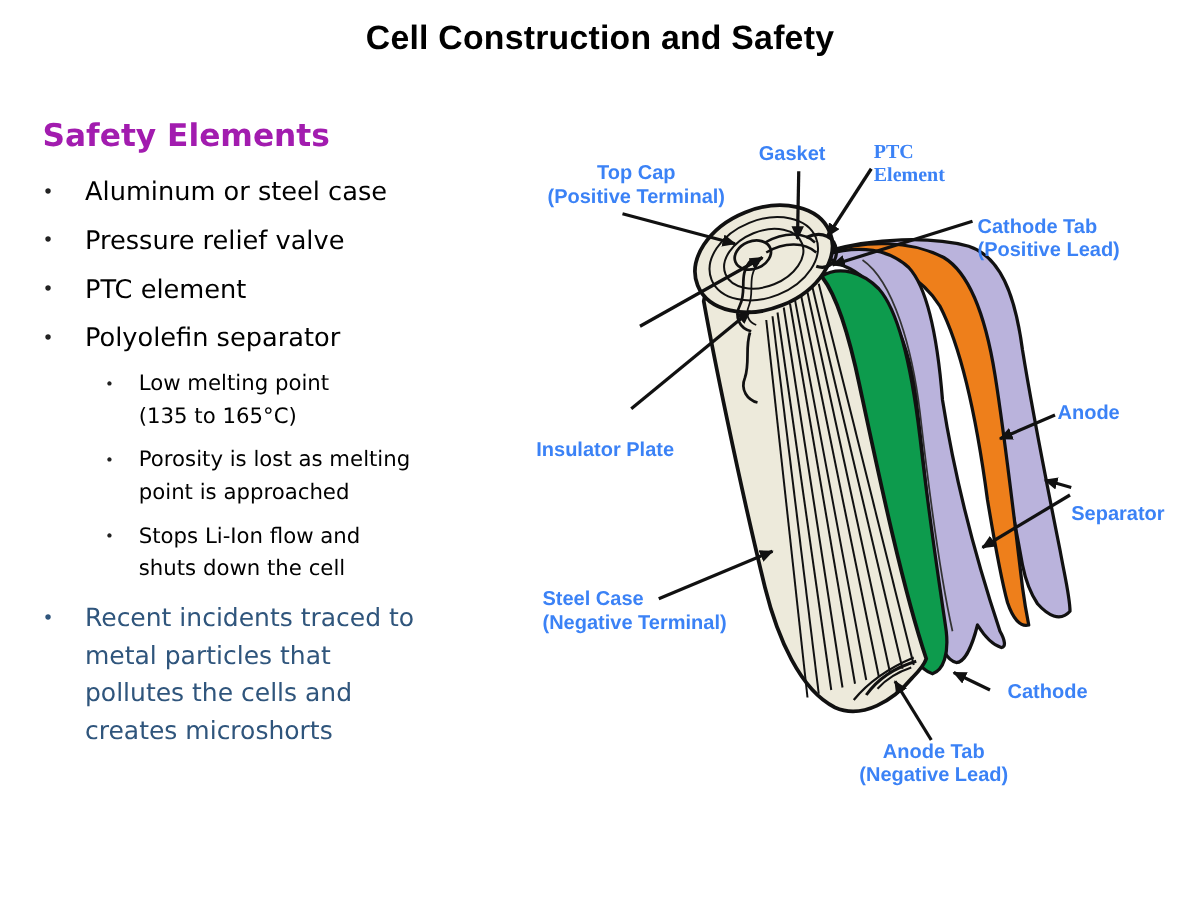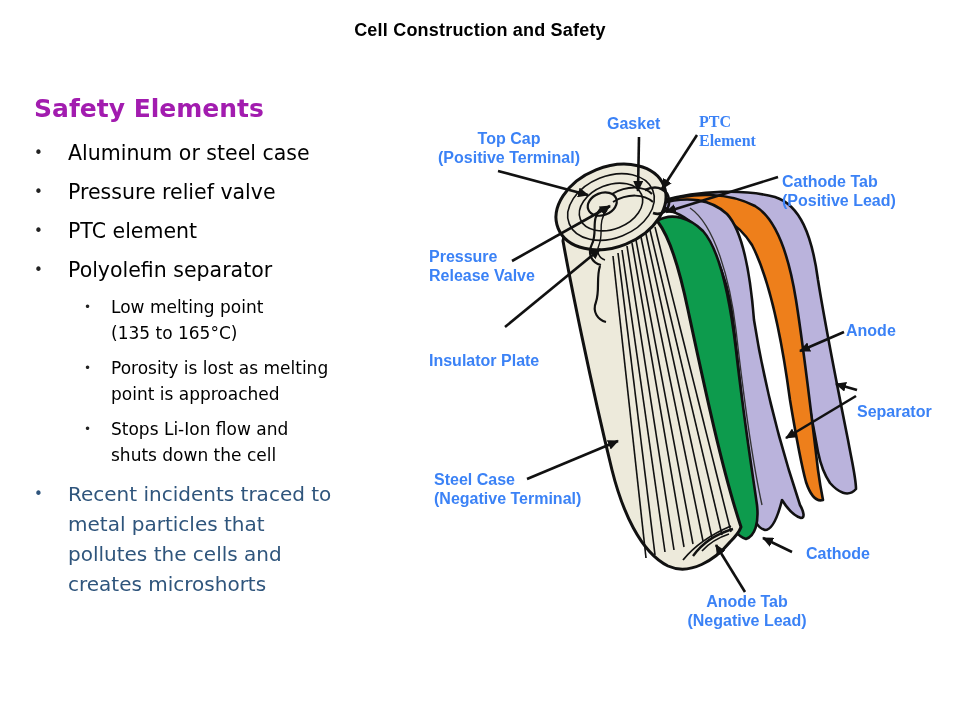--- a/index.html
+++ b/index.html
@@ -1,19 +1,19 @@
 <!DOCTYPE html>
 <html><head>
 <meta charset="utf-8">
 <style>
   html,body{margin:0;padding:0;background:#fff;}
   .slide{position:relative;width:960px;height:720px;background:#ffffff;overflow:hidden;
          font-family:"DejaVu Sans",sans-serif;color:#000;}
   .title{position:absolute;left:0;top:12px;width:960px;text-align:center;
-         font-family:"Liberation Sans",sans-serif;font-weight:bold;font-size:18px;line-height:36px;
+         font-family:"Liberation Sans",sans-serif;font-weight:bold;font-size:27px;line-height:36px;
          letter-spacing:.2px;color:#000;}
   .content{position:absolute;left:34px;top:92px;width:402px;}
   .heading{font-weight:bold;font-size:25px;line-height:34px;color:#a21caf;}
   .l1{display:flex;margin-top:15px;font-size:20.5px;line-height:24px;}
   .l1:first-of-type{margin-top:14px;}
   .l1 .dot{flex:0 0 34px;color:#222;font-size:15px;line-height:24px;}
   .l2wrap{margin-top:12px;}
   .l2{display:flex;padding-left:50px;font-size:17px;line-height:26px;margin-top:9px;}
   .l2:first-child{margin-top:0;}
   .l2 .dot{flex:0 0 27px;color:#222;font-size:12px;line-height:26px;}
@@ -168,22 +168,20 @@
       </g>
     </svg>
 
     <div class="dlabel tc" style="left:419px;top:129px;width:180px;">Top Cap
 (Positive Terminal)</div>
     <div class="dlabel" style="left:607px;top:114px;">Gasket</div>
     <div class="dlabel" style="left:699px;top:112px;font-family:Liberation Serif, serif;">PTC
 Element</div>
     <div class="dlabel" style="left:782px;top:172px;">Cathode Tab
 (Positive Lead)</div>
-    <div class="dlabel" style="left:429px;top:247px;">Pressure
-Release Valve</div>
     <div class="dlabel" style="left:429px;top:311px;margin-top:40px;">Insulator Plate</div>
     <div class="dlabel" style="left:434px;top:470px;">Steel Case
 (Negative Terminal)</div>
     <div class="dlabel" style="left:846px;top:321px;">Anode</div>
     <div class="dlabel" style="left:857px;top:402px;text-align:right;">Separator</div>
     <div class="dlabel" style="left:806px;top:544px;">Cathode</div>
     <div class="dlabel tc" style="left:657px;top:592px;width:180px;">Anode Tab
 (Negative Lead)</div>
   </div>
 

